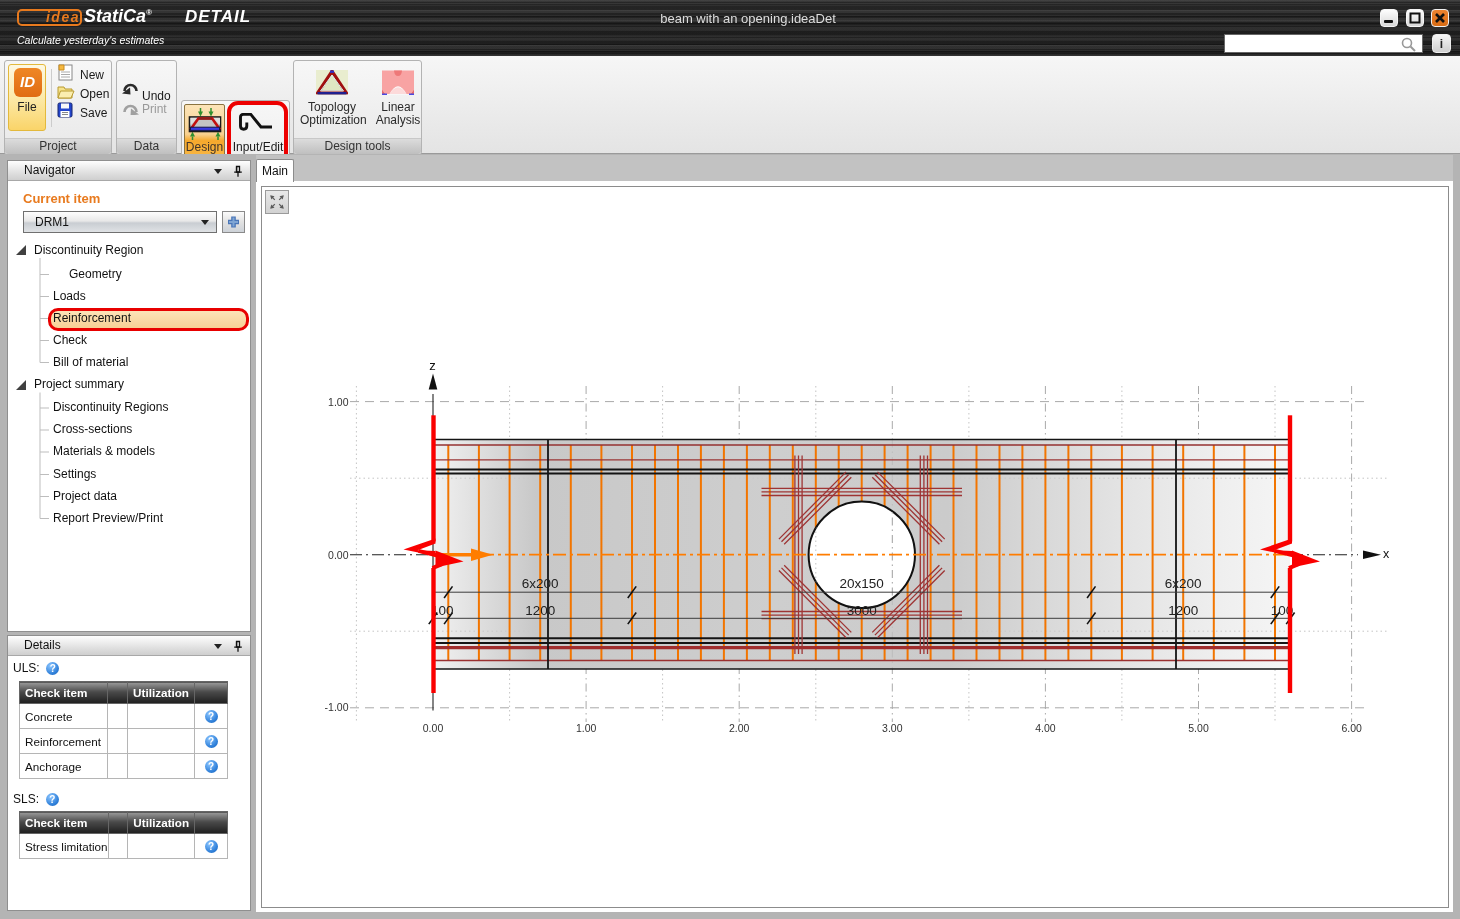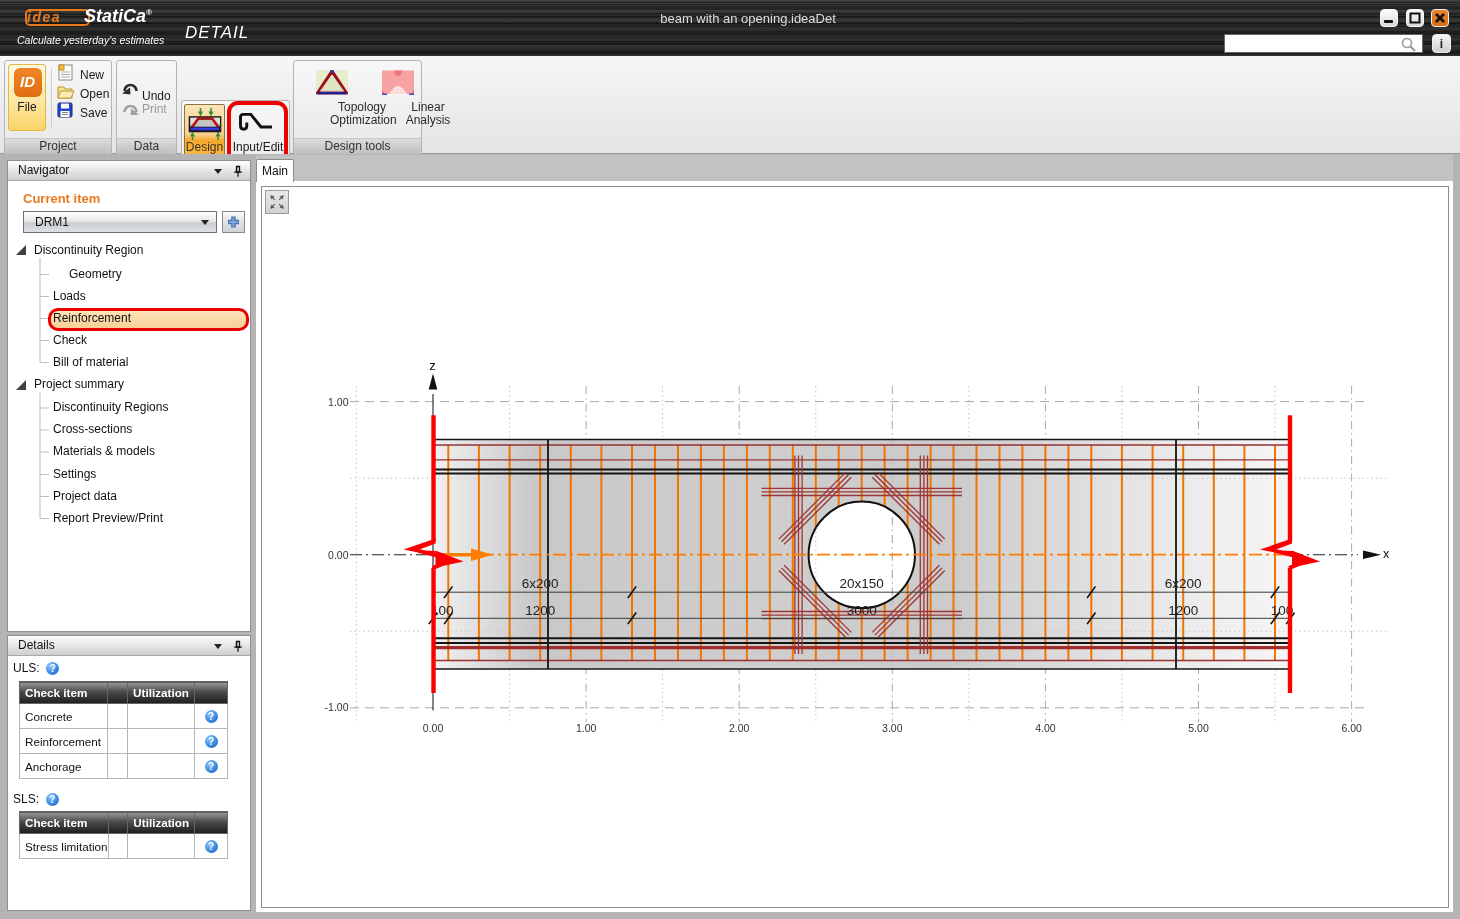--- a/index.html
+++ b/index.html
@@ -2,44 +2,44 @@
 <html><head><meta charset="utf-8"><style>
 *{margin:0;padding:0;box-sizing:border-box;}
 body{width:1460px;height:919px;overflow:hidden;font-family:"Liberation Sans",sans-serif;background:#b4b4b4;position:relative;}
 .abs{position:absolute;}
 #titlebar{position:absolute;left:0;top:0;width:1460px;height:56px;
  background:
  repeating-linear-gradient(180deg, rgba(255,255,255,0.05) 0 1px, rgba(0,0,0,0) 1px 5px),
  repeating-linear-gradient(180deg, rgba(0,0,0,0) 0 2px, rgba(0,0,0,0.30) 2px 3px, rgba(0,0,0,0) 3px 7px),
  repeating-linear-gradient(180deg, rgba(140,140,140,0.10) 0 4px, rgba(0,0,0,0.16) 4px 9px),
  linear-gradient(180deg,#2e2e2e,#232323 55%,#262626 90%,#1a1a1a);}
-#logobox{position:absolute;left:25px;top:9px;width:65px;height:17px;border:2px solid #e87a1e;border-radius:5px;color:#e87a1e;font-weight:bold;font-style:italic;font-size:14px;text-align:left;line-height:12px;letter-spacing:1.5px;}
+#logobox{position:absolute;left:17px;top:9px;width:65px;height:17px;border:2px solid #e87a1e;border-radius:5px;color:#e87a1e;font-weight:bold;font-style:italic;font-size:14px;text-align:right;line-height:12px;letter-spacing:1.5px;}
 #statica{position:absolute;left:84px;top:6px;color:#fff;font-weight:bold;font-style:italic;font-size:18px;}
 #statica sup{font-size:8px;}
-#detail{position:absolute;left:185px;top:7px;color:#fff;font-weight:normal;font-style:italic;font-size:17px;letter-spacing:1px;margin-top:16px;}
+#detail{position:absolute;left:185px;top:7px;color:#fff;font-weight:bold;font-style:italic;font-size:17px;letter-spacing:1px;}
 #slogan{position:absolute;left:17px;top:34px;color:#fff;font-style:italic;font-size:10.5px;}
 #apptitle{position:absolute;left:18px;top:11px;width:1460px;text-align:center;color:#ddd;font-size:13px;}
 .winbtn{position:absolute;top:9px;width:18px;height:18px;border-radius:4px;background:linear-gradient(180deg,#fdfdfd,#d9d9d9);border:1px solid #f5f5f5;}
 #btnclose{background:linear-gradient(180deg,#ec8330,#d96c14);border:1px solid #f0f0f0;}
 #searchbox{position:absolute;left:1224px;top:34px;width:199px;height:19px;background:#fff;border:1px solid #666;}
 #ibtn{position:absolute;left:1432px;top:34px;width:19px;height:19px;border-radius:4px;background:linear-gradient(180deg,#f6f6f6,#cfcfcf);border:1px solid #eee;color:#222;font-weight:bold;font-size:12px;text-align:center;line-height:18px;}
 #ribbon{position:absolute;left:0;top:56px;width:1460px;height:98px;background:linear-gradient(180deg,#f6f6f6,#e9e9e9 70%,#e4e4e4);border-bottom:1px solid #9a9a9a;}
 .rgroup{position:absolute;top:4px;height:95px;border:1px solid #b3b3b3;border-radius:3px;background:linear-gradient(180deg,#f7f7f7,#eee 60%,#e8e8e8);}
 .rlabel{position:absolute;left:0;bottom:0;width:100%;height:16px;background:linear-gradient(180deg,#dcdcdc,#bfbfbf);border-radius:0 0 3px 3px;border-top:1px solid #c8c8c8;text-align:center;font-size:12px;color:#333;line-height:15px;}
 .smbtn{position:absolute;font-size:12px;color:#1a1a1a;}
 #filebtn{position:absolute;left:3px;top:3px;width:38px;height:67px;border:1px solid #e3b93c;border-radius:3px;background:linear-gradient(180deg,#fdf8e3,#fcecb0 45%,#fad469);}
 #fileicon{position:absolute;left:4.5px;top:2.5px;width:28px;height:29px;background:linear-gradient(180deg,#ef8726,#e06c12);border-radius:6px;color:#fff;font-weight:bold;font-style:italic;font-size:15px;line-height:28px;text-align:center;}
 #filebtn span{position:absolute;left:0;top:35px;width:100%;font-size:12px;color:#222;text-align:center;}
 #dtbtn{position:absolute;left:2px;top:3px;width:41px;height:67px;border:1px solid #8a7340;border-radius:2px;background:linear-gradient(180deg,#fce4b8 0%,#f8d190 45%,#f5a82c 55%,#f9c35b 100%);}
 #dtbtn .t{position:absolute;width:100%;font-size:12px;color:#41342a;line-height:12.5px;top:35.5px;text-align:center;}
 .bigbtn{position:absolute;top:4px;width:64px;height:64px;text-align:center;}
-.bigbtn .t{position:absolute;top:36px;width:100%;font-size:12px;color:#2b2b2b;line-height:13px;margin-left:30px;}
+.bigbtn .t{position:absolute;top:36px;width:100%;font-size:12px;color:#2b2b2b;line-height:13px;}
 #content{position:absolute;left:0;top:154px;width:1460px;height:765px;background:#b4b4b4;}
 .panel{position:absolute;left:7px;width:244px;background:#fff;border:1px solid #8f8f8f;}
-.ptitle{height:20px;background:linear-gradient(180deg,#fefefe,#dcdcdc 70%,#cfcfcf);border-bottom:1px solid #a8a8a8;font-size:12px;color:#111;line-height:19px;padding-left:10px;position:relative;}
+.ptitle{height:20px;background:linear-gradient(180deg,#fefefe,#dcdcdc 70%,#cfcfcf);border-bottom:1px solid #a8a8a8;font-size:12px;color:#111;line-height:19px;padding-left:16px;position:relative;}
 .parrow{position:absolute;right:28px;top:8px;width:0;height:0;border-left:4.5px solid transparent;border-right:4.5px solid transparent;border-top:5.5px solid #222;}
 .titem{position:absolute;font-size:12px;color:#111;white-space:nowrap;}
 .dtable{position:absolute;border-collapse:collapse;background:#fff;}
 .dtable td{border:1px solid #b5b5b5;font-size:11.7px;color:#111;white-space:nowrap;overflow:hidden;}
 .dtable .hd td{background:linear-gradient(180deg,#9a9a9a 0%,#4a4a4a 45%,#1e1e1e 100%);color:#fff;font-weight:bold;border:1px solid #666;height:22px;}
 .dtable .rw td{height:25px;}
 .qmark{display:inline-block;width:13px;height:13px;border-radius:50%;background:radial-gradient(circle at 35% 30%,#8cc6ff,#2e7fd9 65%,#1a5fb0);color:#fff;font-size:10px;font-weight:bold;text-align:center;line-height:13px;vertical-align:middle;}
 </style></head><body>
 <div id="titlebar">
  <div id="logobox">idea</div>

